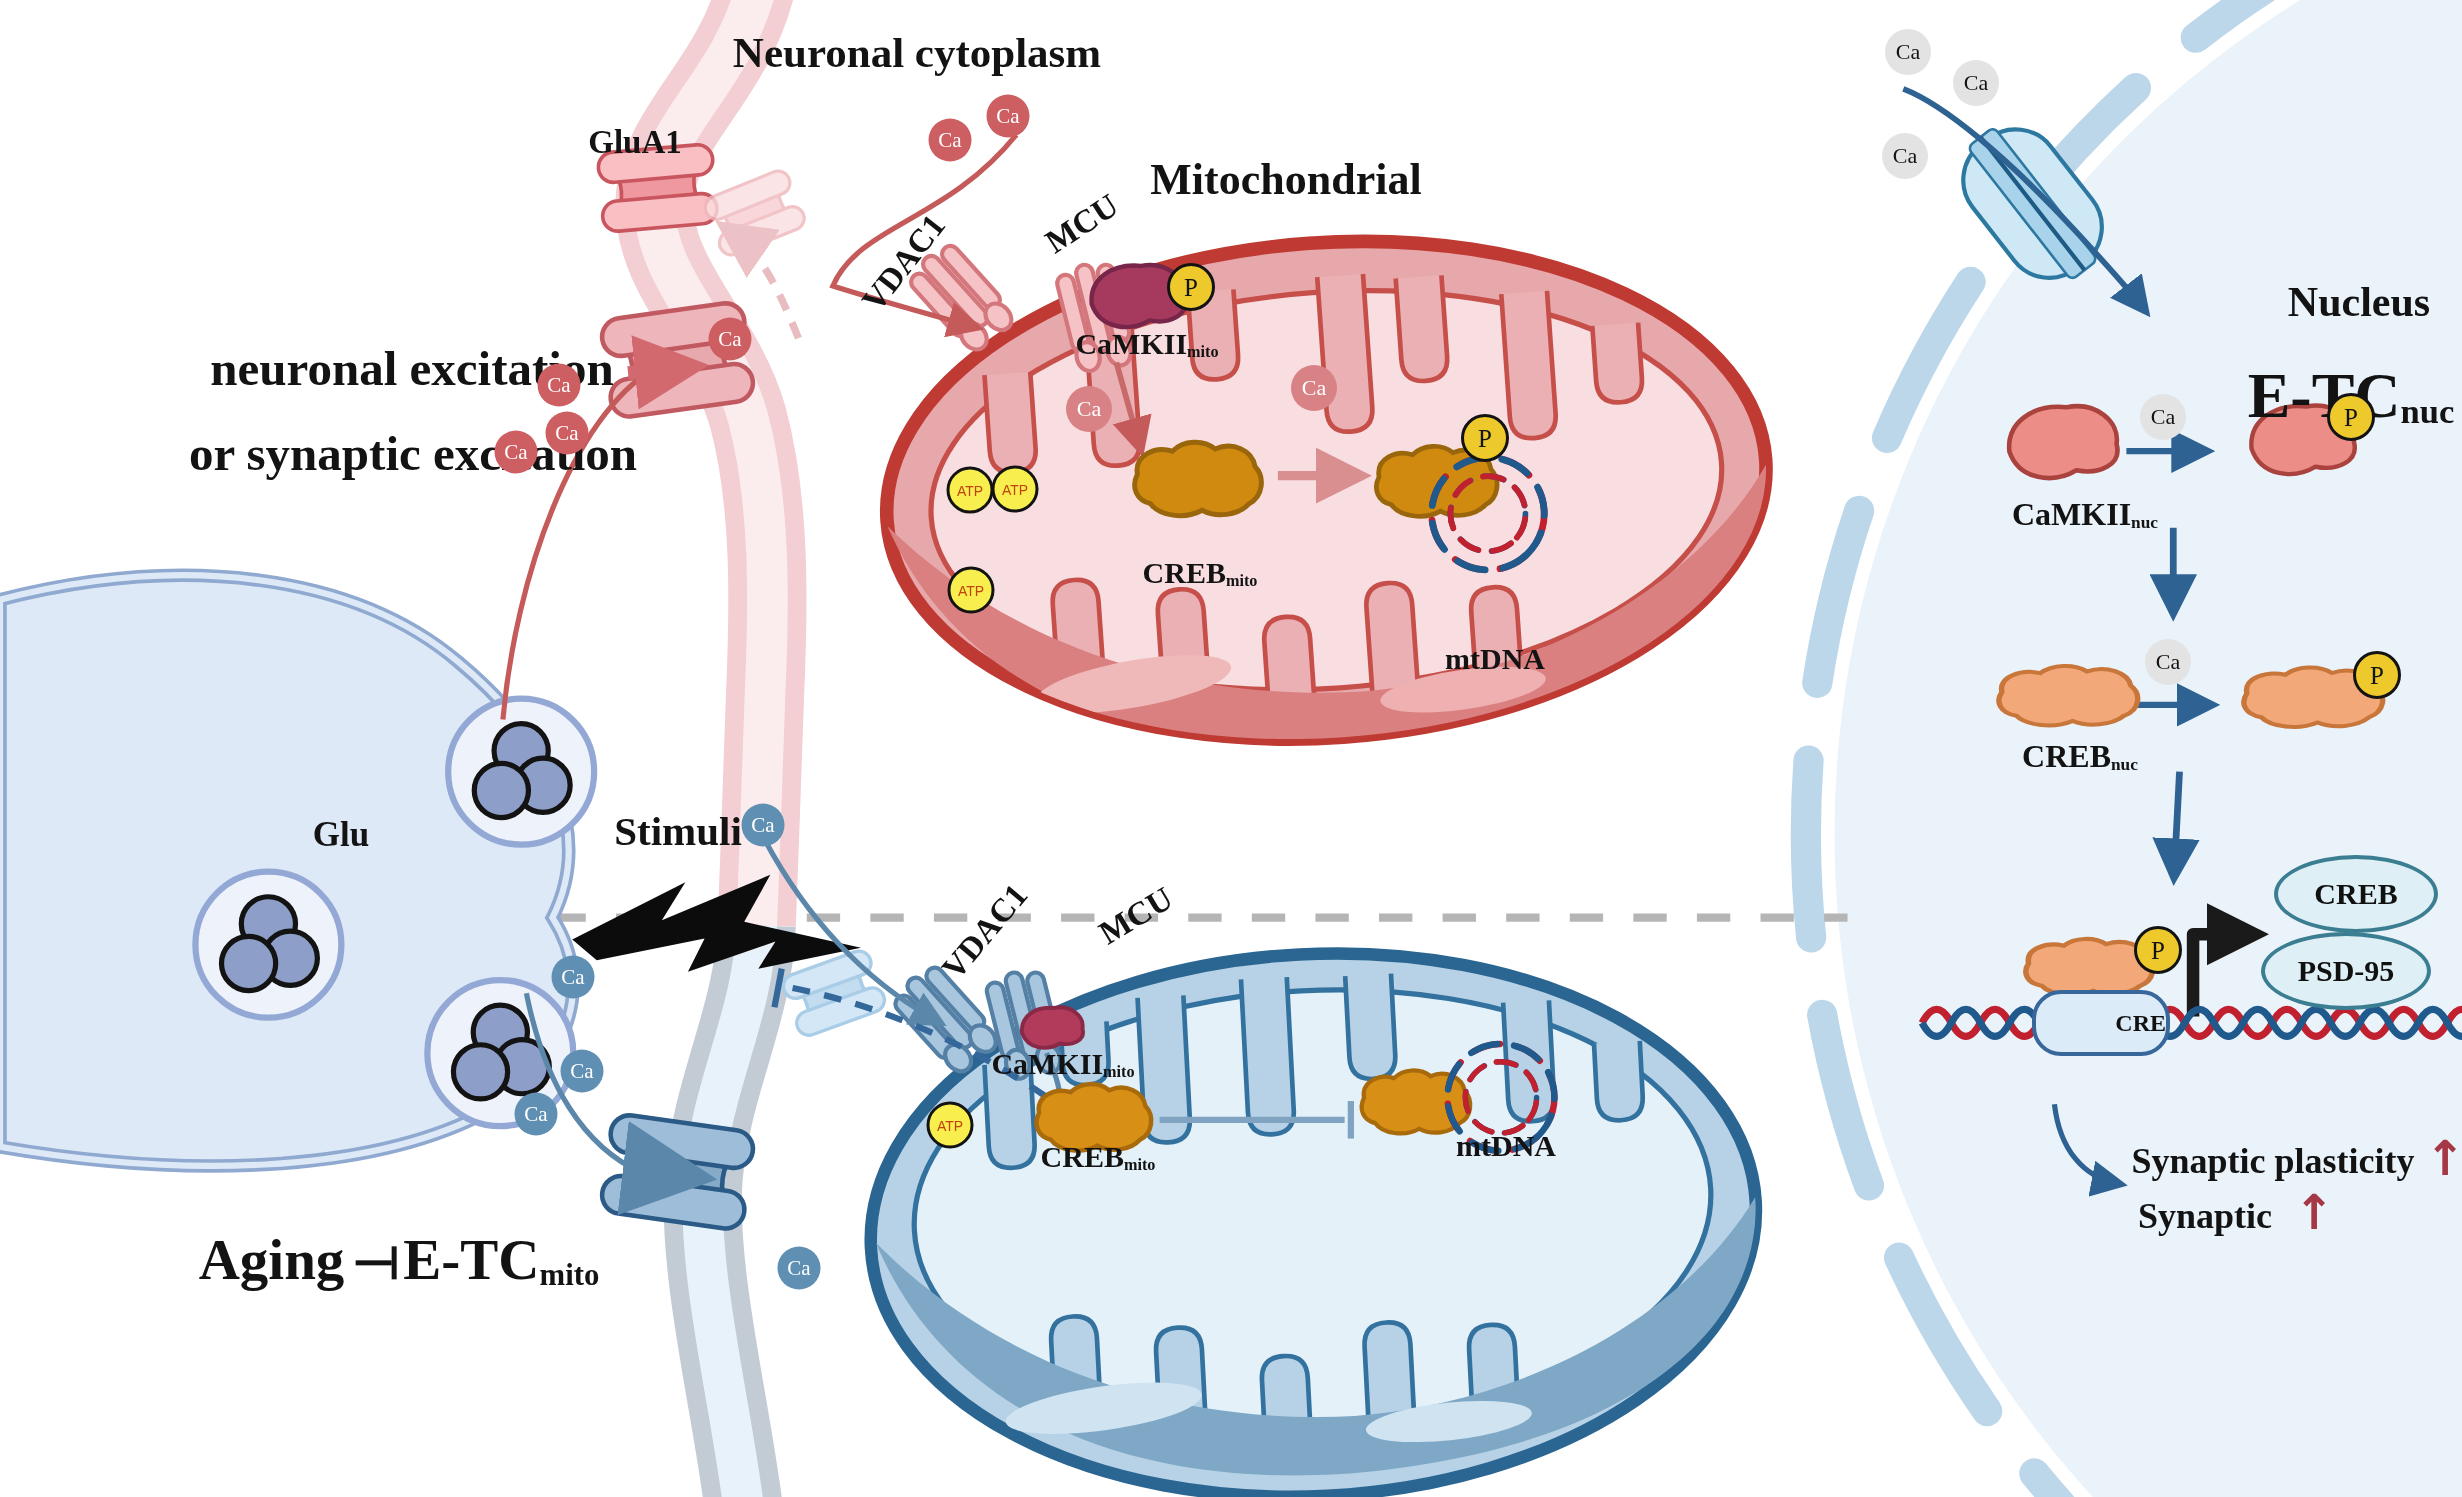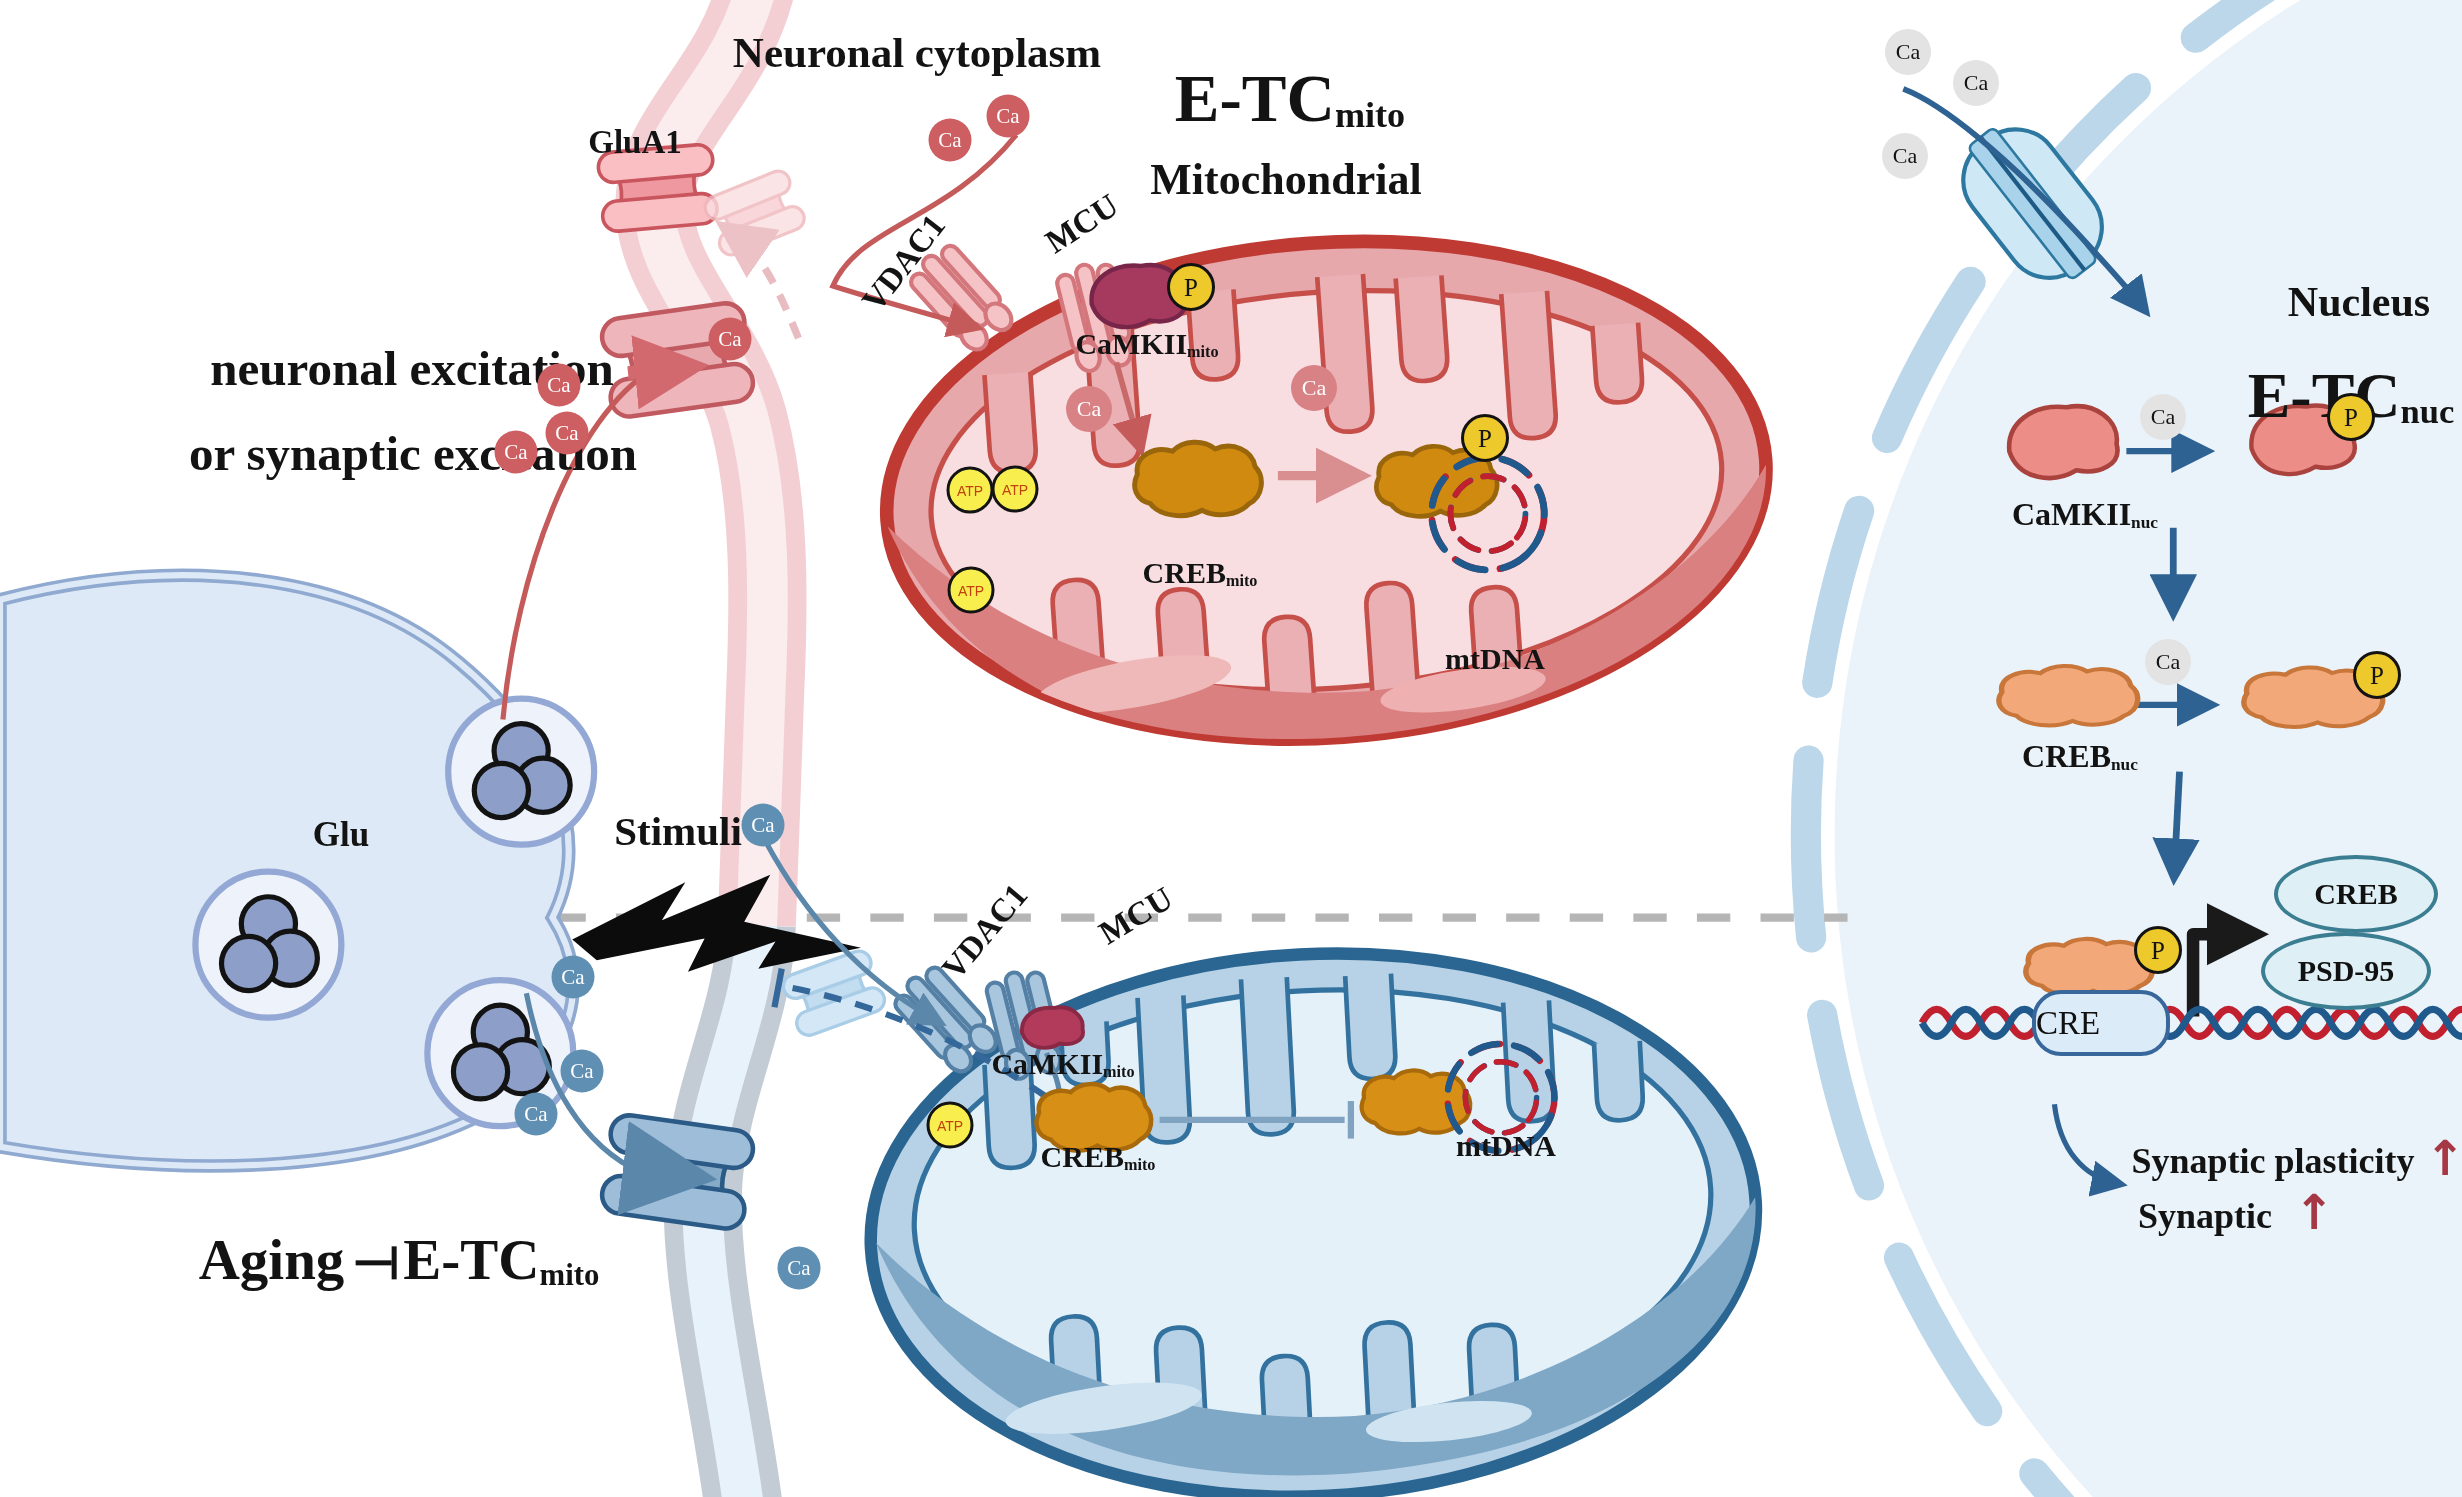--- a/index.html
+++ b/index.html
@@ -14,22 +14,22 @@
   .ca-red{width:43px;height:43px;background:#cd5f62;color:#fff;font-size:21px}
   .ca-in{width:46px;height:46px;background:#d88286;color:#fff;font-size:22px}
   .ca-blue{width:43px;height:43px;background:#5f8fb2;color:#fff;font-size:21px}
   .ca-gray{width:46px;height:46px;background:#e3e3e3;color:#131313;font-size:22px}
   .atp{width:41px;height:41px;background:#f8ef4e;border:3.1px solid #131313;color:#c2410c;font-size:14px;
        font-family:"Liberation Sans","DejaVu Sans",sans-serif}
   .pbadge{width:42px;height:42px;background:#edc92c;border:3.6px solid #131313;color:#131313;font-size:25px}
   .pill{position:absolute;transform:translate(-50%,-50%);border:4.7px solid #3b7d91;background:#def0f6;
         border-radius:50%;display:flex;align-items:center;justify-content:center;font-weight:bold;font-size:30px}
   .crebox{position:absolute;transform:translate(-50%,-50%);width:130px;height:58px;border-radius:29px;
-        background:#dcebf8;border:4.7px solid #38679c;display:flex;align-items:center;justify-content:flex-start;
-        font-weight:normal;font-size:33px}
+        background:#dcebf8;border:4.7px solid #38679c;display:flex;align-items:center;justify-content:flex-end;
+        font-weight:bold;font-size:24px}
   .uparrow{position:absolute;transform:translate(-50%,-50%);color:#a63744;font-weight:bold;font-size:48px;
         font-family:"DejaVu Sans","Liberation Sans",sans-serif}
   .tbar{display:inline-block;width:36px;height:5.2px;background:#131313;position:relative;margin:0 11.5px 7.3px 11.5px;vertical-align:middle}
   .tbar::after{content:"";position:absolute;right:-5.2px;top:-14px;width:5.2px;height:33px;background:#131313}
 </style>
 </head>
 <body>
 
 <div class="canvas">
 
@@ -273,21 +273,20 @@
     <circle r="108" stroke="#c1202e" stroke-width="13" stroke-dasharray="56 34"></circle>
     <circle r="108" stroke="#20598c" stroke-width="13" stroke-dasharray="56 34" transform="rotate(45)"></circle>
     <circle r="72" stroke="#20598c" stroke-width="11" stroke-dasharray="40 26"></circle>
     <circle r="72" stroke="#c1202e" stroke-width="11" stroke-dasharray="40 26" transform="rotate(52)"></circle>
   </g>
 </svg>
 
 <div class="layer">
 
   <div class="lbl" style="left:917px;top:52px;font-size:43px">Neuronal cytoplasm</div>
-  <div class="lbl" style="left:1290px;top:99px;font-size:67px"><span>E-TC</span><span class="sub">mito</span></div>
   <div class="lbl" style="left:1286px;top:180px;font-size:44px">Mitochondrial</div>
   <div class="lbl" style="left:412px;top:368px;font-size:49px">neuronal excitation</div>
   <div class="lbl" style="left:413px;top:453px;font-size:49px">or synaptic excitation</div>
   <div class="lbl" style="left:635px;top:142px;font-size:33px">GluA1</div>
   <div class="lbl" style="left:341px;top:834px;font-size:35px">Glu</div>
   <div class="lbl" style="left:678px;top:831px;font-size:41px">Stimuli</div>
   <div class="lbl" style="left:399px;top:1261px;font-size:57px">
     <span>Aging</span><span class="tbar"></span><span>E-TC</span><span class="sub">mito</span>
   </div>
 

